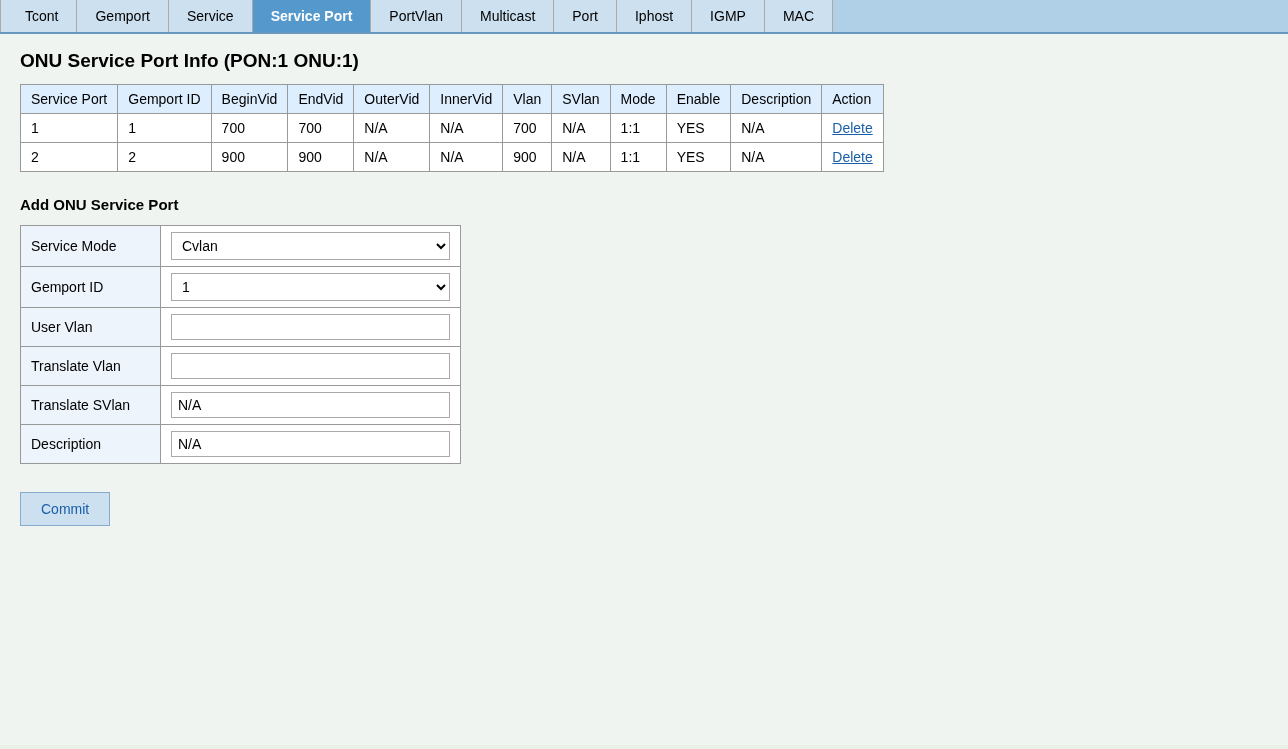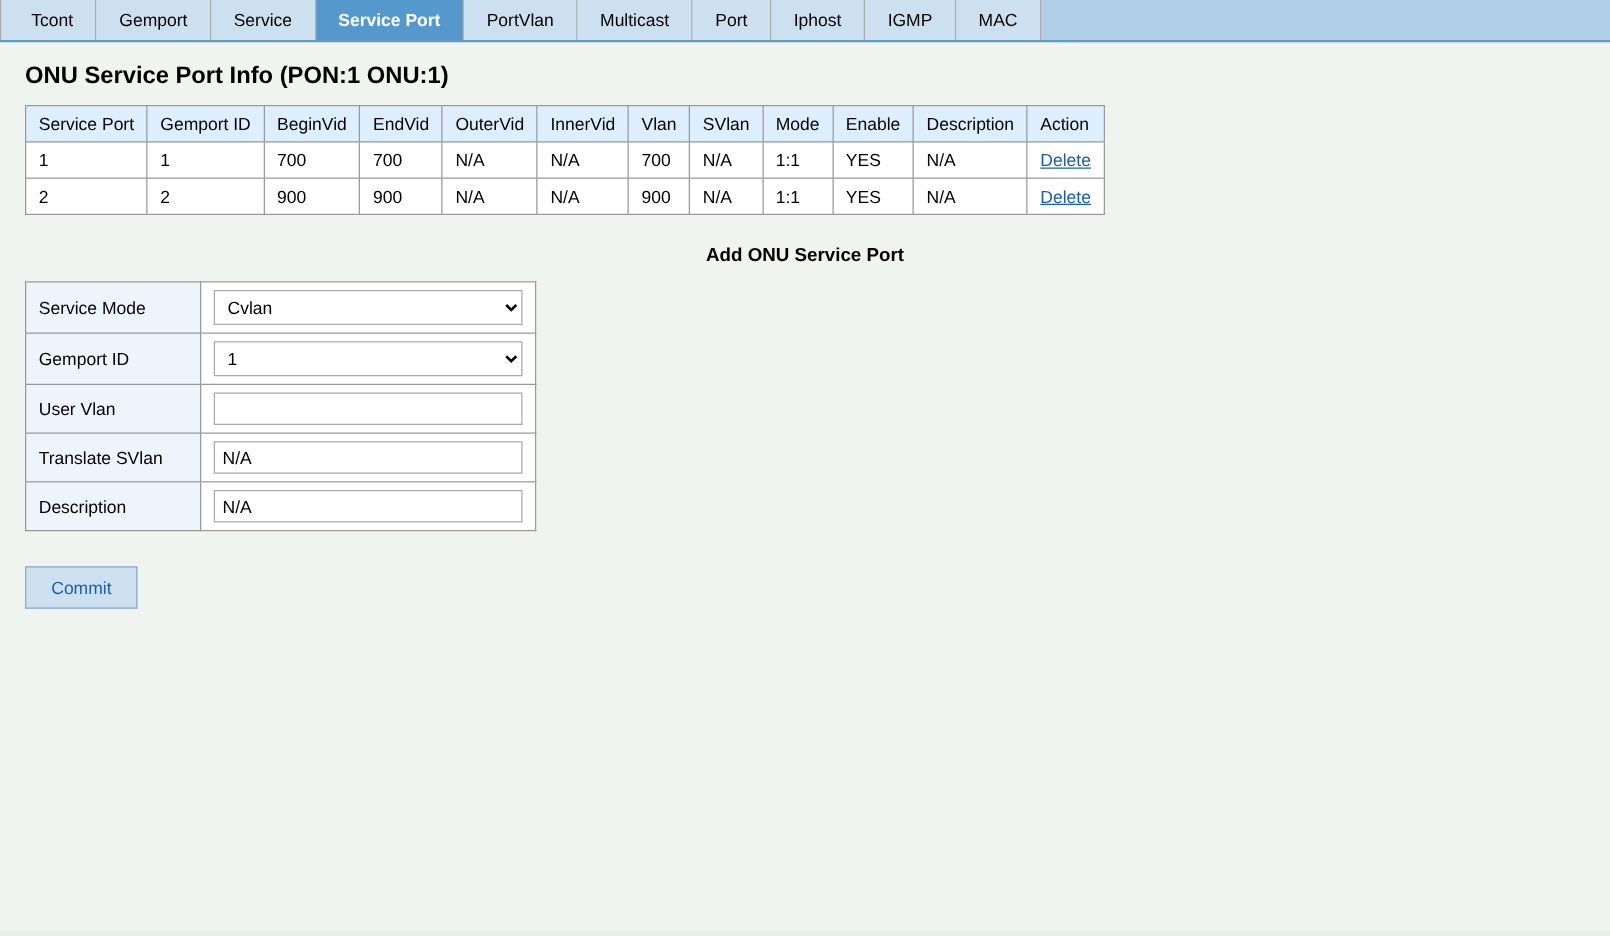--- a/index.html
+++ b/index.html
@@ -66,39 +66,38 @@
       text-decoration: underline;
       cursor: pointer;
       text-align: center;
     }
 
     
     .add-title {
       font-weight: bold;
       font-size: 15px;
       margin-bottom: 12px;
-      text-align: center;
     }
 
     .form-table {
       border-collapse: collapse;
       border: 1px solid #999;
       background: #fff;
     }
     .form-table td {
       border: 1px solid #999;
       padding: 6px 10px;
     }
     .form-table td:first-child {
       background: #eef4fb;
       white-space: nowrap;
       width: 140px;
     }
     .form-table td:last-child {
-      width: 268px;
+      width: 300px;
     }
 
     .form-table input[type="text"],
     .form-table select {
       width: 100%;
       padding: 4px 6px;
       border: 1px solid #aaa;
       font-size: 14px;
       background: #fff;
     }
@@ -197,20 +196,24 @@
         </tr>
         <tr>
           <td>Gemport ID</td>
           <td><select><option value="1">1</option><option value="2">2</option><option value="3">3</option></select></td>
         </tr>
         <tr>
           <td>User Vlan</td>
           <td><input type="text" style=""></td>
         </tr>
         <tr>
+          <td>Translate Vlan</td>
+          <td><input type="text" style=""></td>
+        </tr>
+        <tr>
           <td>Translate SVlan</td>
           <td><input type="text" value="N/A" style=""></td>
         </tr>
         <tr>
           <td>Description</td>
           <td><input type="text" value="N/A" style=""></td>
         </tr>
       </tbody>
   </table>
 

